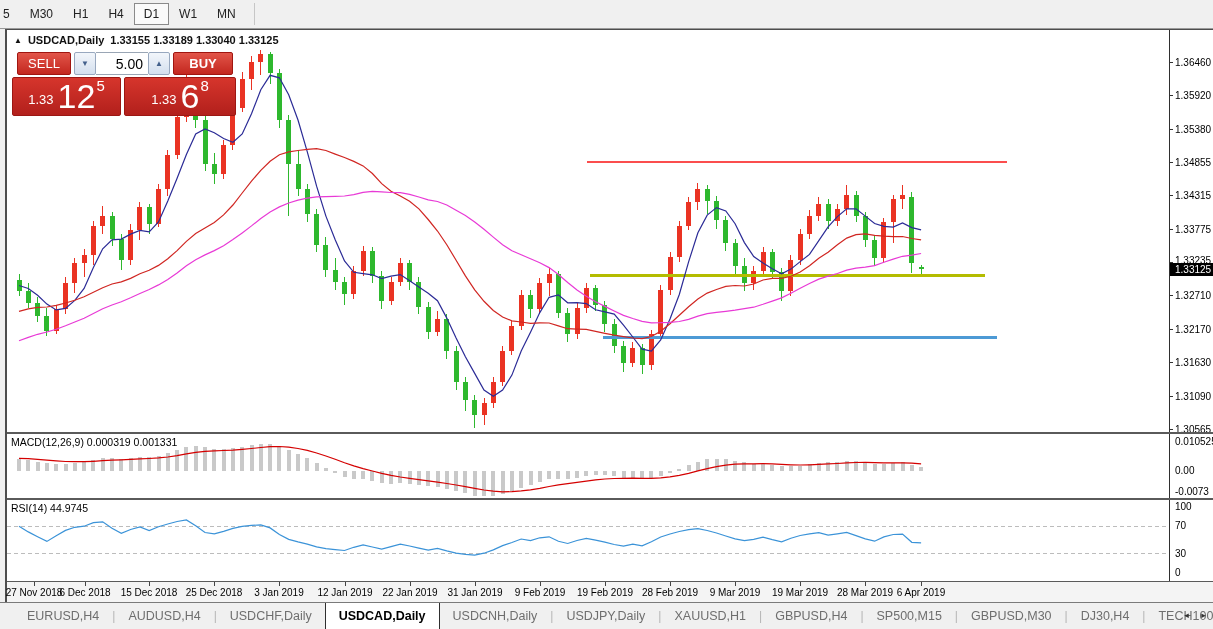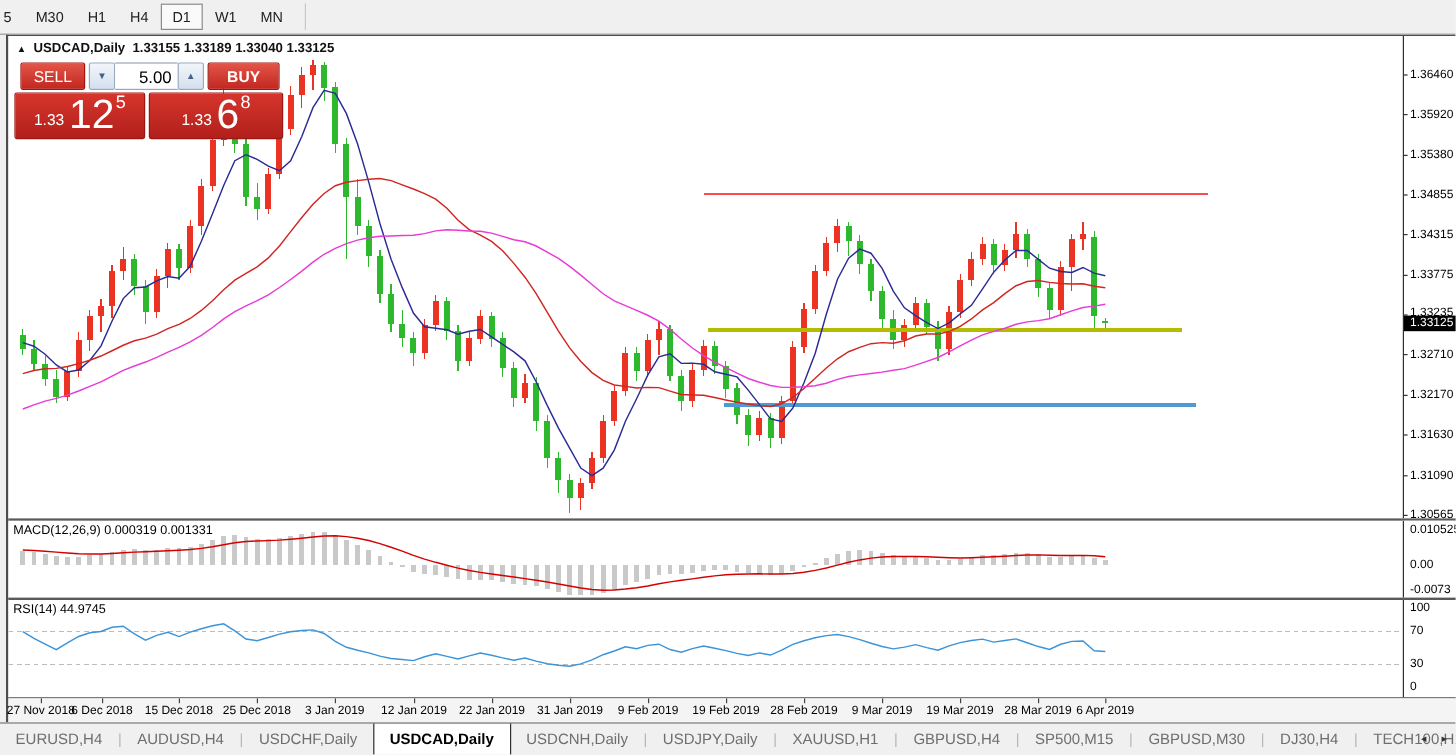--- a/index.html
+++ b/index.html
@@ -63,21 +63,21 @@
 
   
   .date-axis { position:absolute; left:0; top:552px; width:1208px; height:21px; background:#f4f4f4; }
   .date-tick { position:absolute; top:0; width:1px; height:4px; background:#444; }
   .date-label { position:absolute; top:5px; font-size:10px; color:#000; white-space:nowrap;
     transform:translateX(-50%); }
 
   
   .tabbar { position:absolute; left:0; top:602px; width:1213px; height:27px; background:#f0f0f0;
     border-top:1px solid #7a7a7a; display:flex; align-items:stretch; overflow:hidden;
-    }
+    padding-left:14px; }
   .tab { display:flex; align-items:center; padding:0 13px; font-size:12.5px; color:#6e6e6e;
     white-space:nowrap; cursor:pointer; }
   .tab.active { background:#fff; color:#000; font-weight:bold; border:1px solid #2f2f2f;
     border-bottom:none; margin-top:-1px; }
   .tab-sep { display:flex; align-items:center; color:#b5b5b5; font-size:12px; }
   .tab-scroll { position:absolute; right:2px; top:603px; display:flex; gap:2px; }
   .tab-scroll span { width:15px; height:24px; display:flex; align-items:center;
     justify-content:center; font-size:9px; color:#333; cursor:pointer; }
 </style>
 </head>

